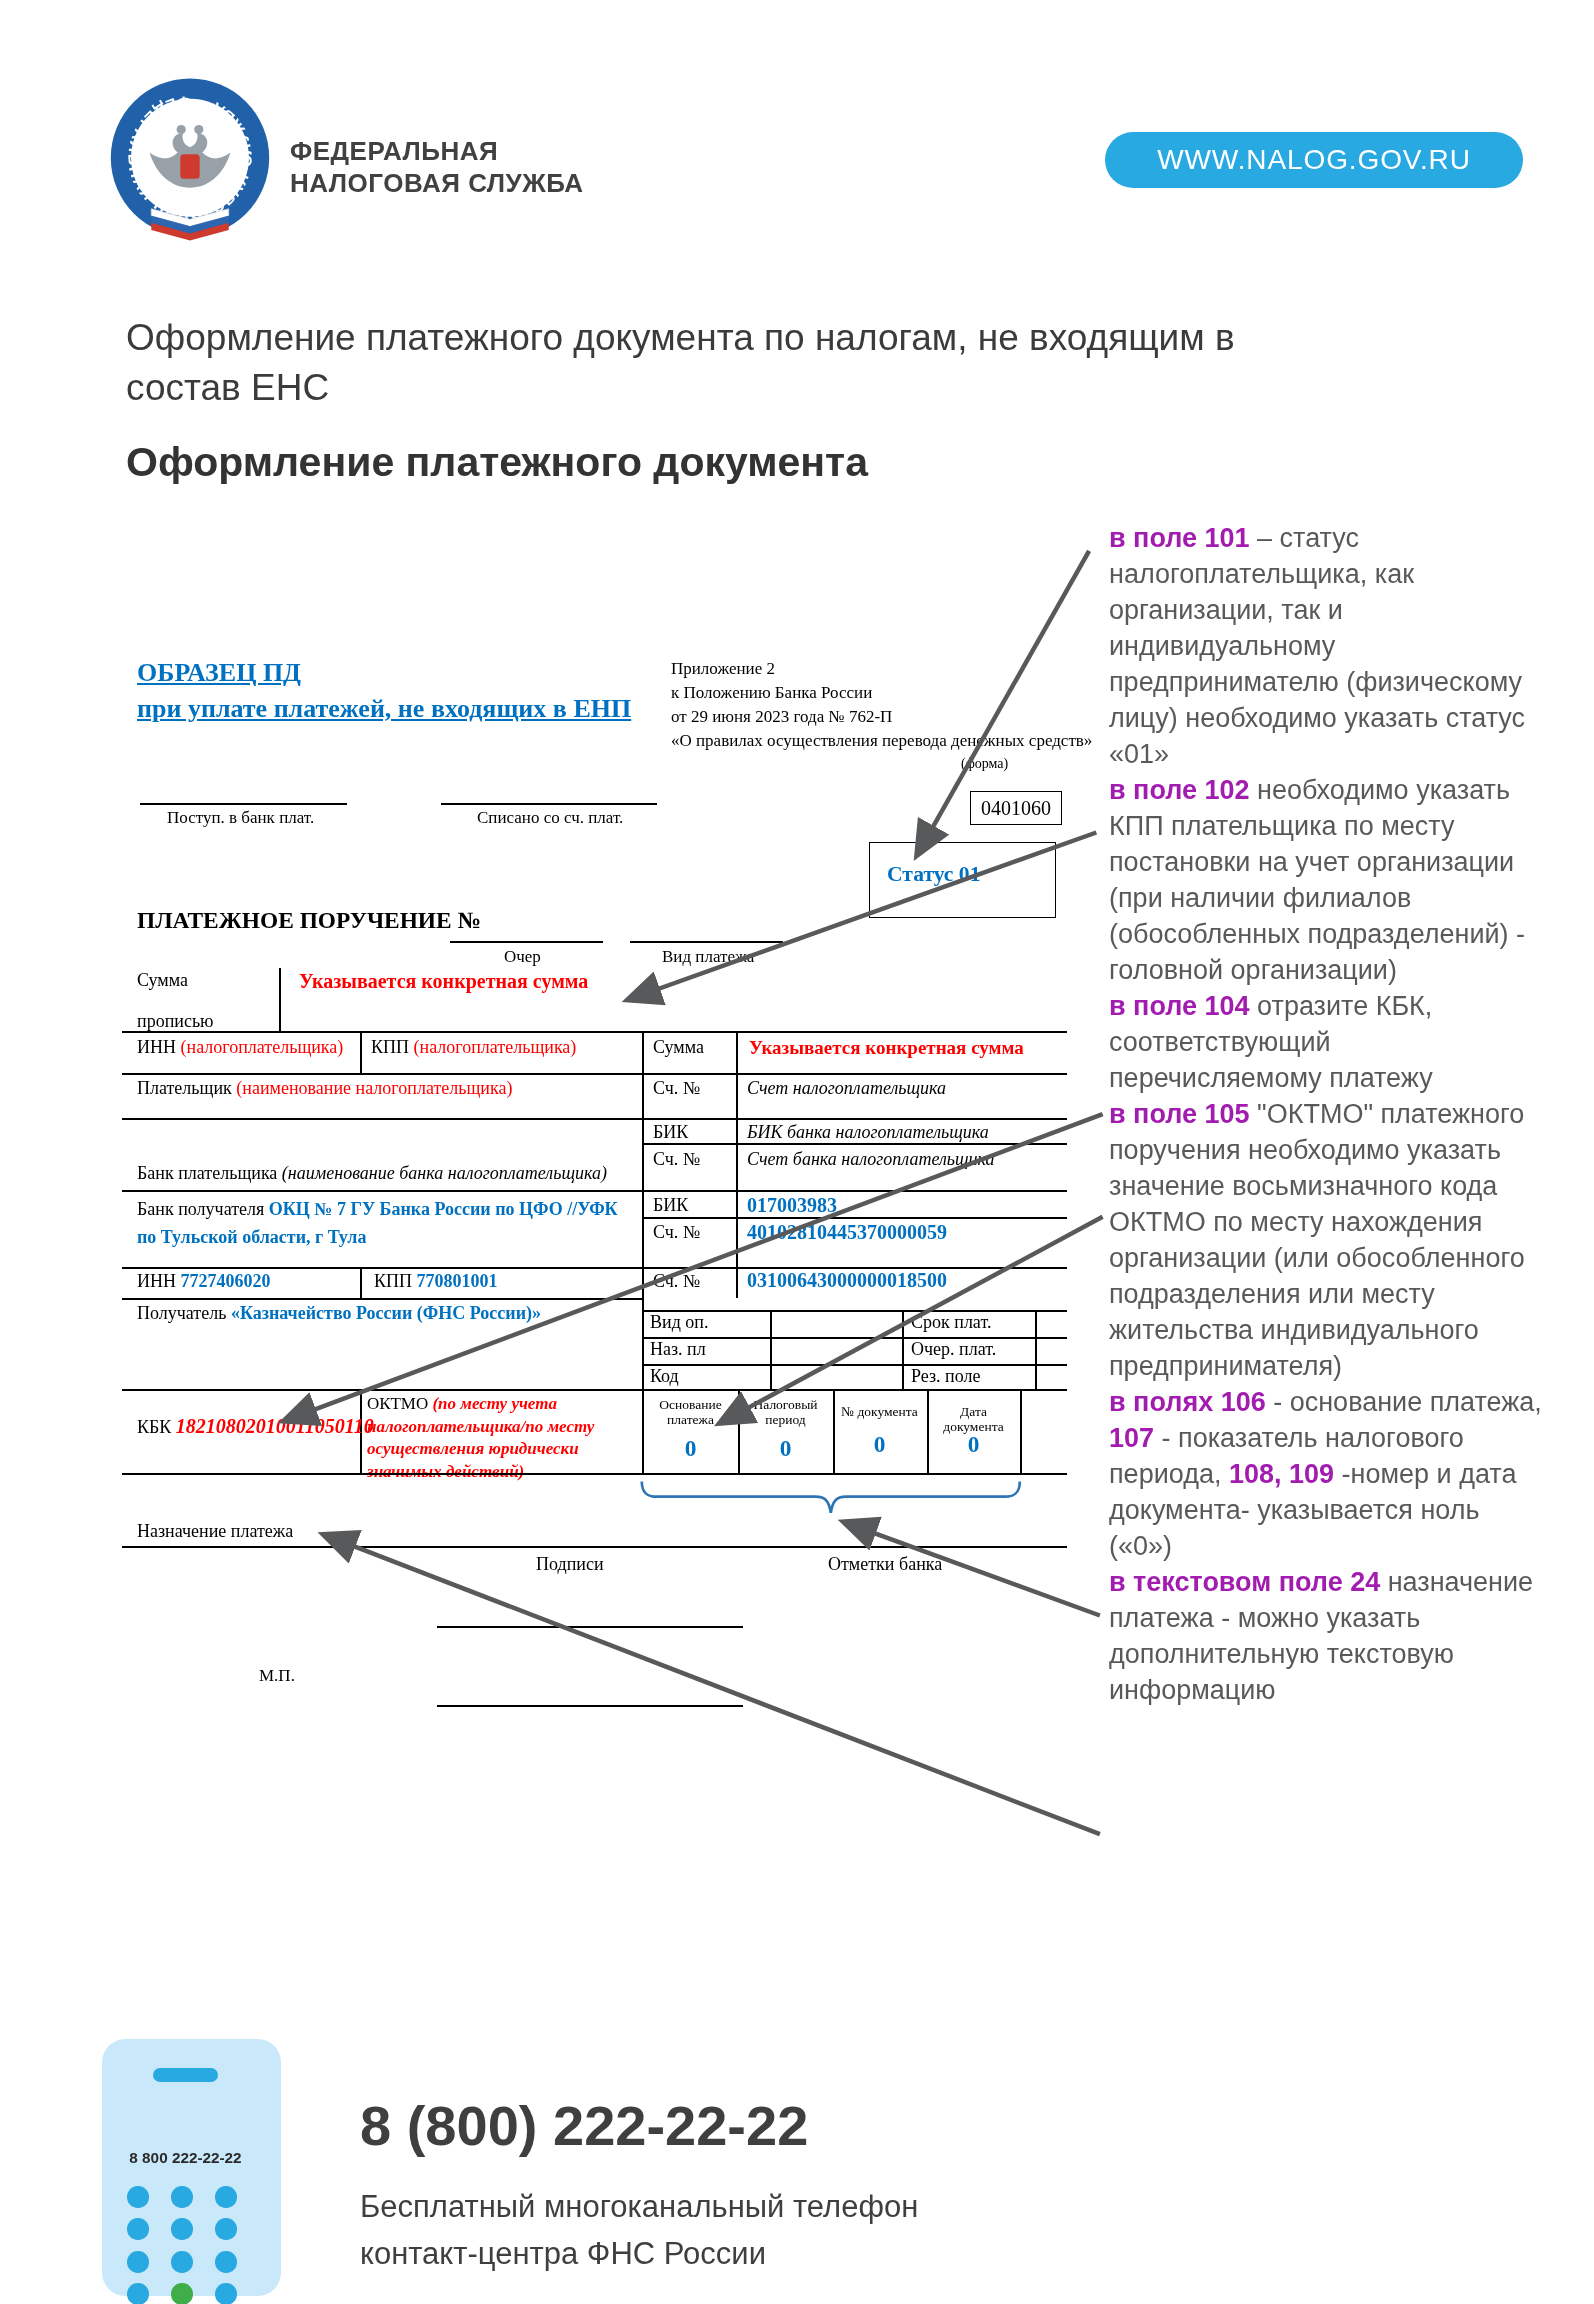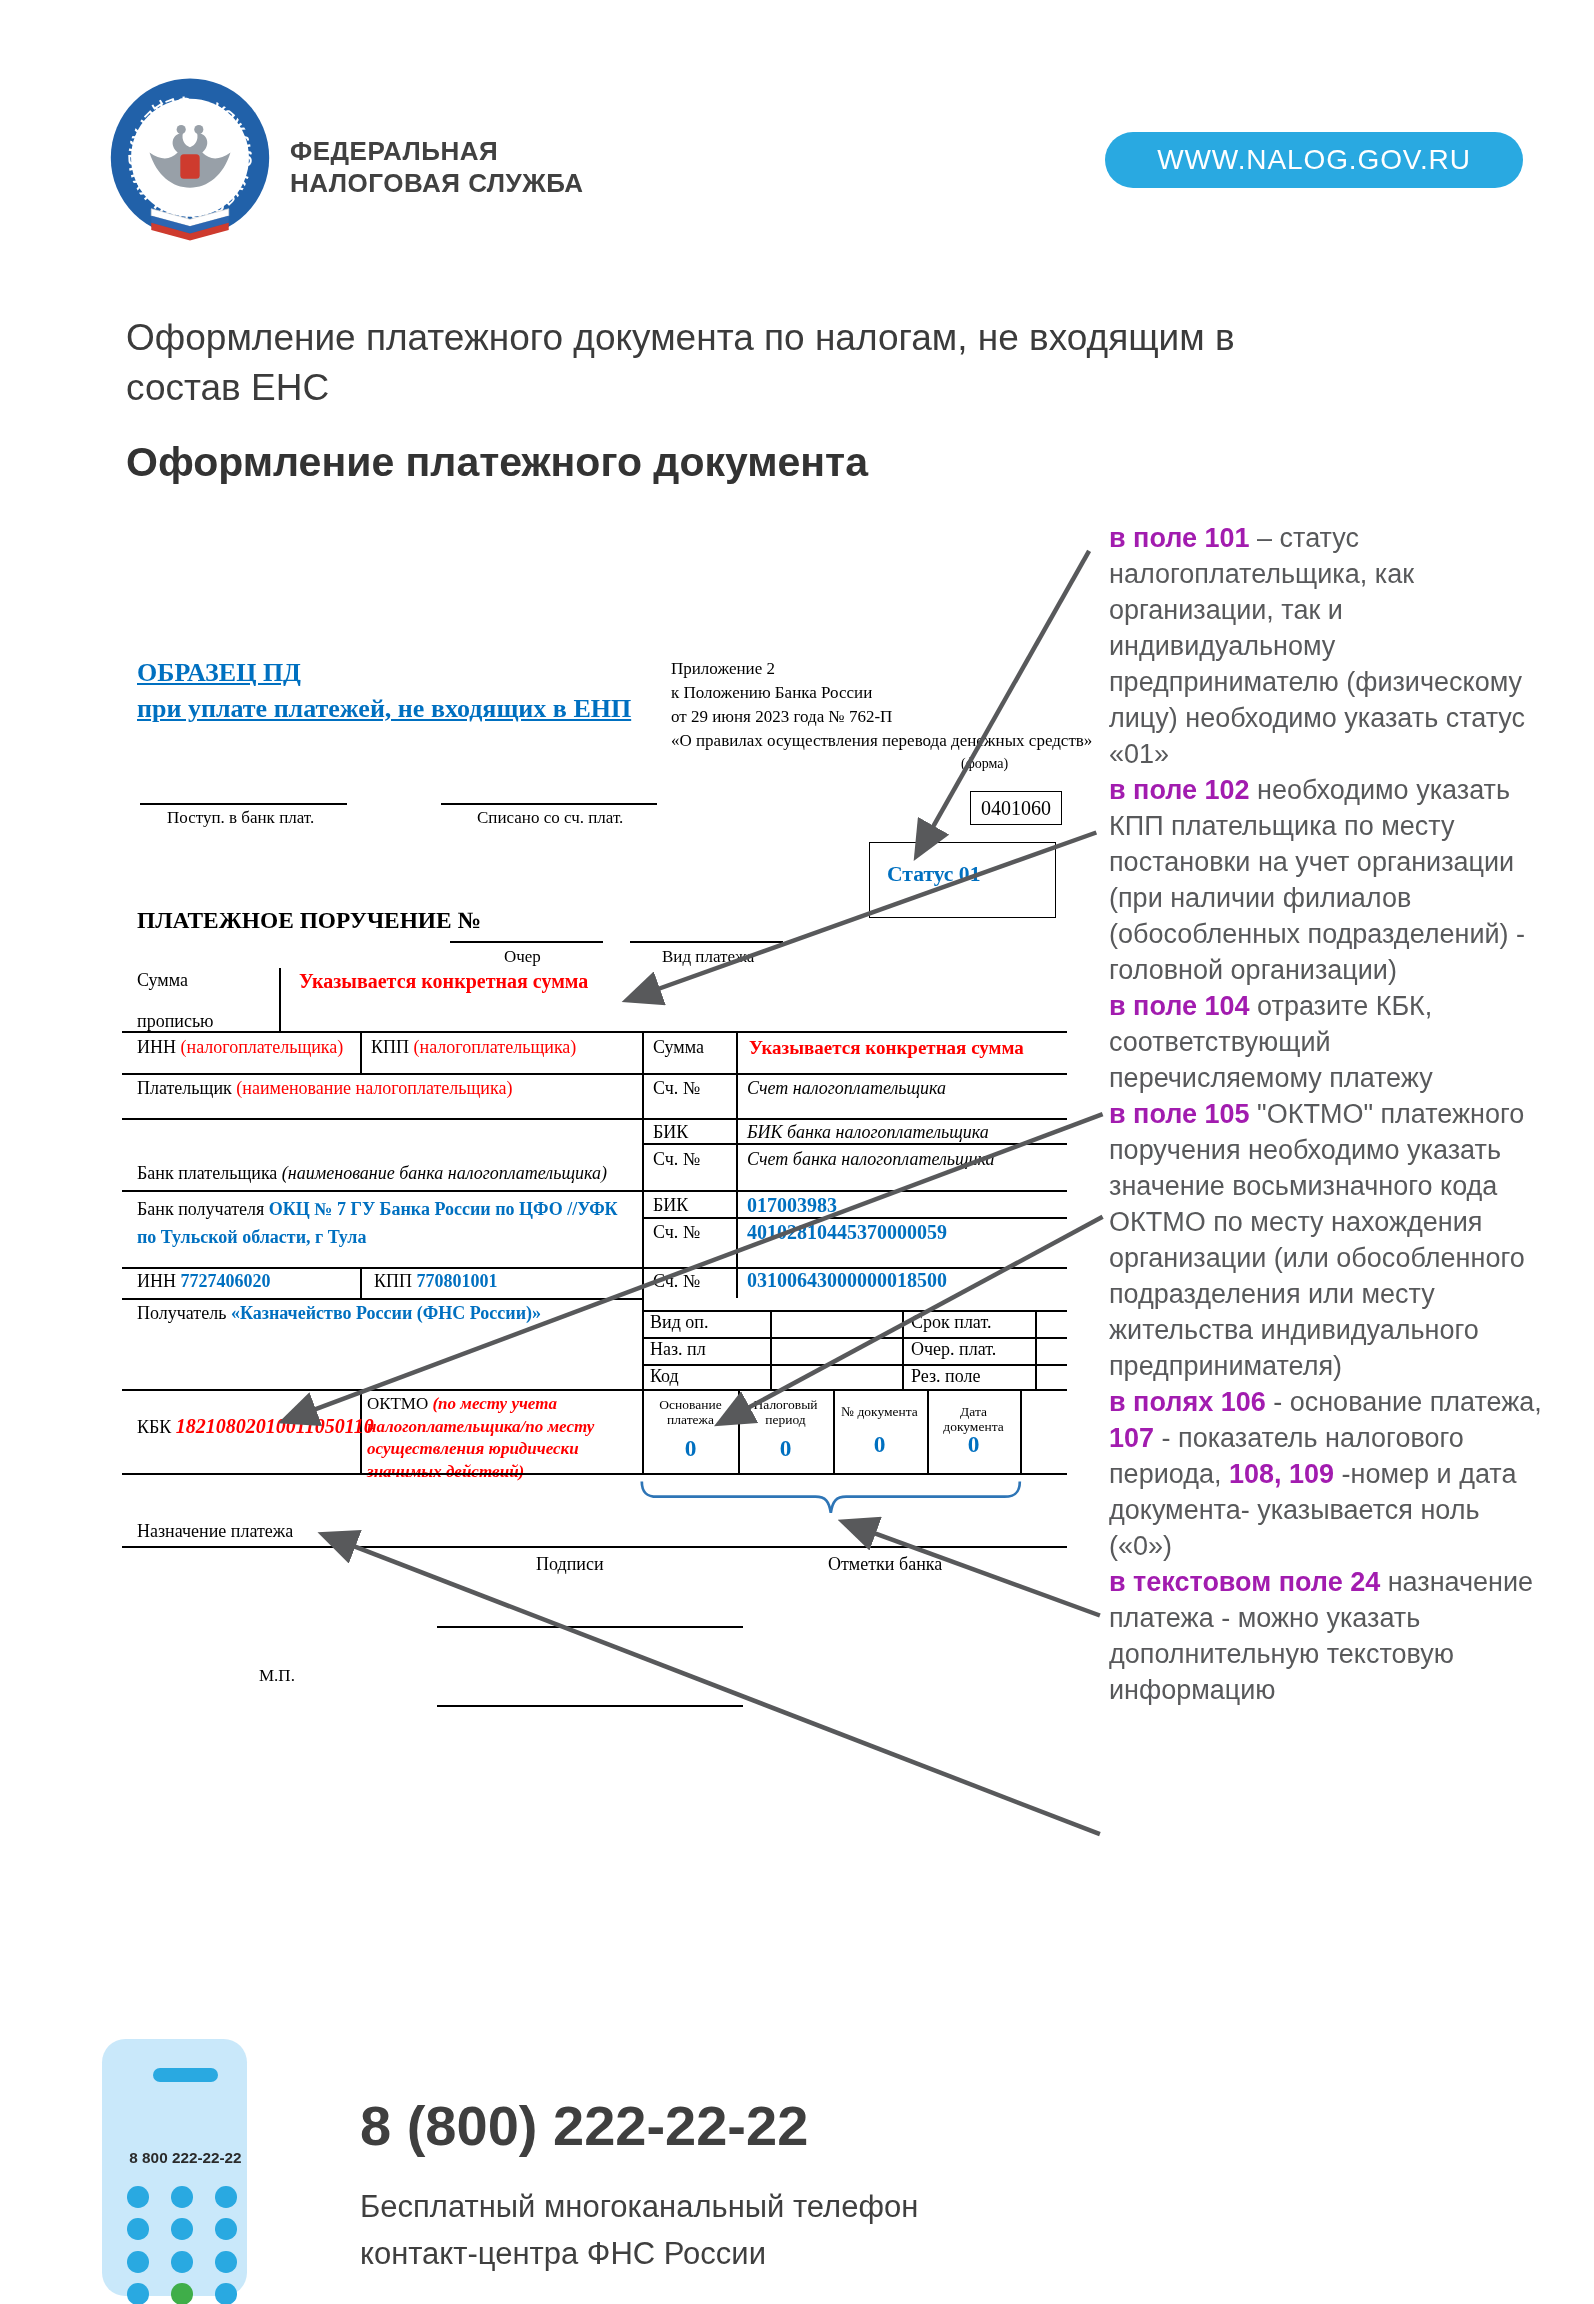--- a/index.html
+++ b/index.html
@@ -32,21 +32,21 @@
            font-family:"Liberation Serif",serif;font-size:20px;display:flex;align-items:center;justify-content:center;}
   .statusbox{position:absolute;left:869px;top:842px;width:185px;height:74px;border:1.8px solid #000;}
   .ocol-hint{white-space:normal;line-height:22.5px;}
   
   .ann{position:absolute;left:1109px;top:520px;width:437px;font-size:27px;line-height:36px;color:#58595B;}
   .ann p{margin:0;}
   .ann .b{font-weight:bold;color:#a21caf;}
   
   .phone-big{position:absolute;left:360px;top:2093px;font-size:56px;font-weight:bold;color:#3f3f3f;}
   .phone-sub{position:absolute;left:360px;top:2183px;font-size:31px;line-height:47px;color:#3f3f3f;}
-  .phone-icon{position:absolute;left:102px;top:2039px;width:145px;height:257px;background:#C9E8FA;border-radius:23.4px;}
+  .phone-icon{position:absolute;left:102px;top:2039px;width:179px;height:257px;background:#C9E8FA;border-radius:23.4px;}
   .speaker{position:absolute;left:51px;top:29px;width:65px;height:14.4px;background:#29A9E1;border-radius:7.2px;}
   .phone-label{position:absolute;left:0;top:110px;width:167px;text-align:center;
                font-size:15.3px;font-weight:bold;color:#2b2b2b;}
   .dot{position:absolute;width:21.6px;height:21.6px;border-radius:50%;background:#29A9E1;}
   .dot.green{background:#3FAE49;}
   svg.overlay{position:absolute;left:0;top:0;pointer-events:none;}
 </style>
 </head>
 <body>
 

